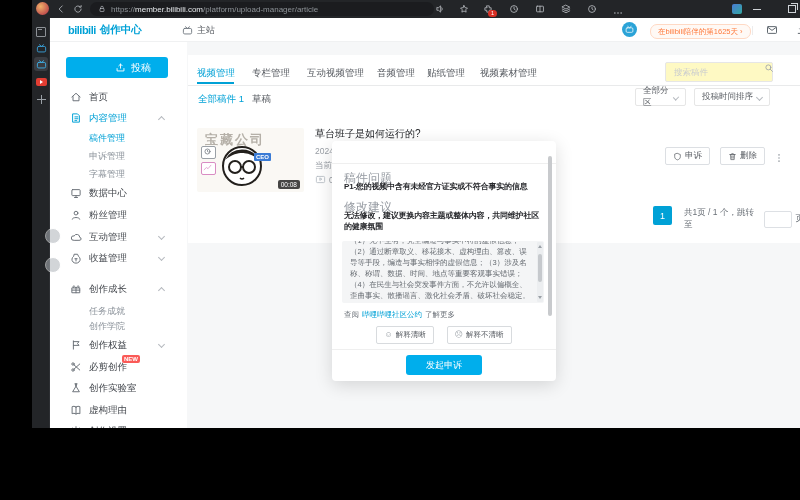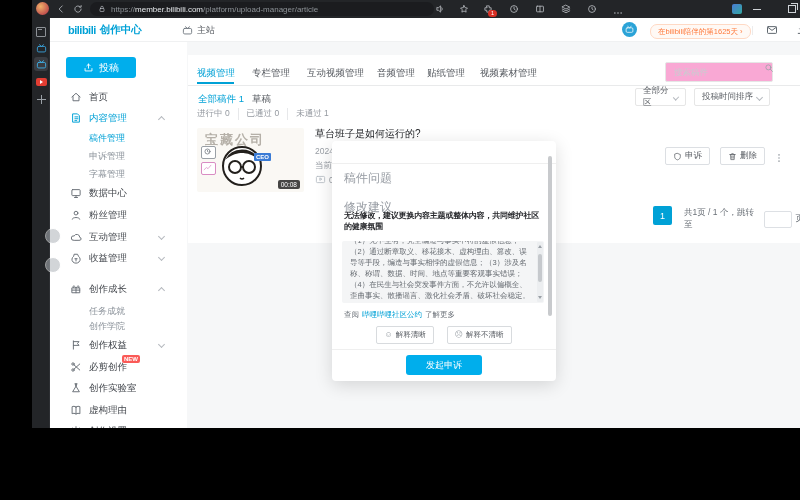--- a/index.html
+++ b/index.html
@@ -42,21 +42,21 @@
   #logo .wordmark{font-size:11px;letter-spacing:-0.5px;}
   #logo .suffix{font-size:10.5px;}
   #mainsite{left:132px;top:6px;display:flex;align-items:center;gap:4px;color:#55595f;font-size:9px;}
   #hdr-avatar{left:572px;top:4px;width:15px;height:15px;border-radius:50%;background:#2ba3d7;display:flex;align-items:center;justify-content:center;color:#fff;}
   #days-pill{left:600px;top:6px;height:13px;padding:0 7px;border:1px solid #ffd9c4;background:#fff9f5;border-radius:7px;
     color:#ff7a3c;font-size:7.5px;line-height:13px;white-space:nowrap;}
   .hdr-div{left:702px;top:8px;width:1px;height:9px;background:#ececec;}
   
   #sidebar{left:18px;top:42px;width:137px;height:448px;background:#fff;}
   #submit-btn{left:16px;top:15px;width:70px;height:21px;background:#00aeec;border-radius:3px;color:#fff;
-    display:flex;align-items:center;justify-content:center;gap:5px;font-size:10px;}
+    display:flex;align-items:center;justify-content:center;gap:5px;font-size:10px;padding-left:32px;}
   .side-item{left:20px;width:86px;height:12px;display:flex;align-items:center;color:#43474d;font-size:9.5px;}
   .side-item .s-ic{width:12px;margin-right:7px;color:#6a7077;display:flex;}
   .side-item.child{padding-left:19px;font-size:9px;color:#8c939b;}
   .side-item.on,.side-item.on .s-ic{color:#00a1d6;}
   .chev{position:absolute;right:-8px;top:3px;width:4px;height:4px;border-right:1px solid #b5b9bf;border-bottom:1px solid #b5b9bf;}
   .chev.down{transform:rotate(45deg);} .chev.up{transform:rotate(-135deg);top:5px;}
   .new-badge{position:absolute;left:52px;top:-6px;background:#fa5a57;color:#fff;font-size:6px;line-height:8px;
     padding:0 2px;border-radius:2px;font-weight:bold;}
   
   #card{left:156px;top:55px;width:616px;height:188px;background:#fff;}
@@ -64,21 +64,21 @@
   .tab.on{color:#00a1d6;}
   #tab-underline{left:9px;top:27px;width:37px;height:2px;background:#00a1d6;}
   #tabs-divider{left:0;top:30px;width:616px;height:1px;background:#e9eaeb;}
   .grp{top:38px;font-size:9.5px;color:#55595f;}
   .grp.on{color:#00a1d6;}
   #status-row{left:9px;top:53px;display:flex;align-items:center;font-size:8.5px;color:#9499a0;}
   #status-row .st{padding:0 8px;}
   #status-row .st:first-child{padding-left:0;}
   #status-row .st + .st{border-left:1px solid #e7e8ea;}
   #searchbox{left:477px;top:7px;width:108px;height:20px;border:1px solid #e6e6e6;border-radius:2px;box-sizing:border-box;
-    display:flex;padding:0 6px;gap:4px;background:#f9a8d4;}
+    display:flex;padding:0 6px;gap:4px;background:#fef9c3;}
   #searchbox input{border:none;outline:none;width:84px;font-size:8.5px;color:#555;background:transparent;}
   #searchbox input::placeholder{color:#c9ccd0;}
   .dropdown{top:33px;height:18px;border:1px solid #e6e6e6;border-radius:2px;box-sizing:border-box;background:#fff;
     display:flex;align-items:center;justify-content:space-between;padding:0 7px;font-size:8.5px;color:#5c6066;}
   
   #thumb{left:9px;top:73px;width:107px;height:64px;background:#faf8f4;border-radius:2px;overflow:hidden;}
   #thumb .wm{position:absolute;left:8px;top:3px;font-size:13px;font-weight:bold;letter-spacing:2px;color:#b5b0a8;}
   .doodle{position:absolute;width:13px;height:11px;border:1px solid #9aa0a6;border-radius:2px;background:#fff;}
   #ceo-chip{position:absolute;left:57px;top:25px;background:#3a7bd5;color:#fff;font-size:6px;font-weight:bold;
     padding:1px 2px;border-radius:1px;}
@@ -424,25 +424,20 @@
     <span class="abs tab" style="left:189px">音频管理</span>
     <span class="abs tab" style="left:239px">贴纸管理</span>
     <span class="abs tab" style="left:292px">视频素材管理</span>
     <div id="tab-underline" class="abs"></div>
     <div id="tabs-divider" class="abs"></div>
 
     <span class="abs grp on" style="left:10px">
       <span>全部稿件</span> <span>1</span></span>
     <span class="abs grp" style="left:64px">草稿</span>
 
-    <div id="status-row" class="abs">
-      <span class="st"><span>进行中</span> <span>0</span></span>
-      <span class="st"><span>已通过</span> <span>0</span></span>
-      <span class="st"><span>未通过</span> <span>1</span></span>
-    </div>
 
     <div id="searchbox" class="abs">
       <input placeholder="搜索稿件" style="">
       <span style="color:#9aa0a6">
         <svg class="ic" width="10" height="10" viewBox="0 0 16 16">
             <circle cx="7" cy="7" r="4"></circle>
             <path d="m10 10 3.5 3.5"></path>
           </svg>
         </span>
     </div>
@@ -520,20 +515,21 @@
     <div id="page-info" class="abs">
       <span>共1页 / 1 个，跳转至</span>
       <input id="jump-input" style="">
       <span>页</span>
     </div>
   </div>
 
   <div id="modal" class="abs">
     <div id="m-hdr-div" class="abs"></div>
     <div class="abs m-label" style="top:29px">稿件问题</div>
+    <div class="abs m-bold" style="top:40px">P1-您的视频中含有未经官方证实或不符合事实的信息</div>
     <div class="abs m-label" style="top:58px">修改建议</div>
     <div class="abs m-bold" style="top:69px">无法修改，建议更换内容主题或整体内容，共同维护社区的健康氛围</div>
     <div id="m-box" class="abs">
       <div id="m-box-clip">
           <p>（1）无中生有，凭空编造与事实不符的虚假信息；（2）通过断章取义、移花接木、虚构理由、篡改、误导等手段，编造与事实相悖的虚假信息；（3）涉及名称、称谓、数据、时间、地点等重要客观事实错误；（4）在民生与社会突发事件方面，不允许以偏概全、歪曲事实、散播谣言、激化社会矛盾、破坏社会稳定。</p>
         </div>
       <div id="m-box-sb">
         <span class="sb-arrow up"></span>
         <span class="thumb"></span>
         <span class="sb-arrow dn"></span>

